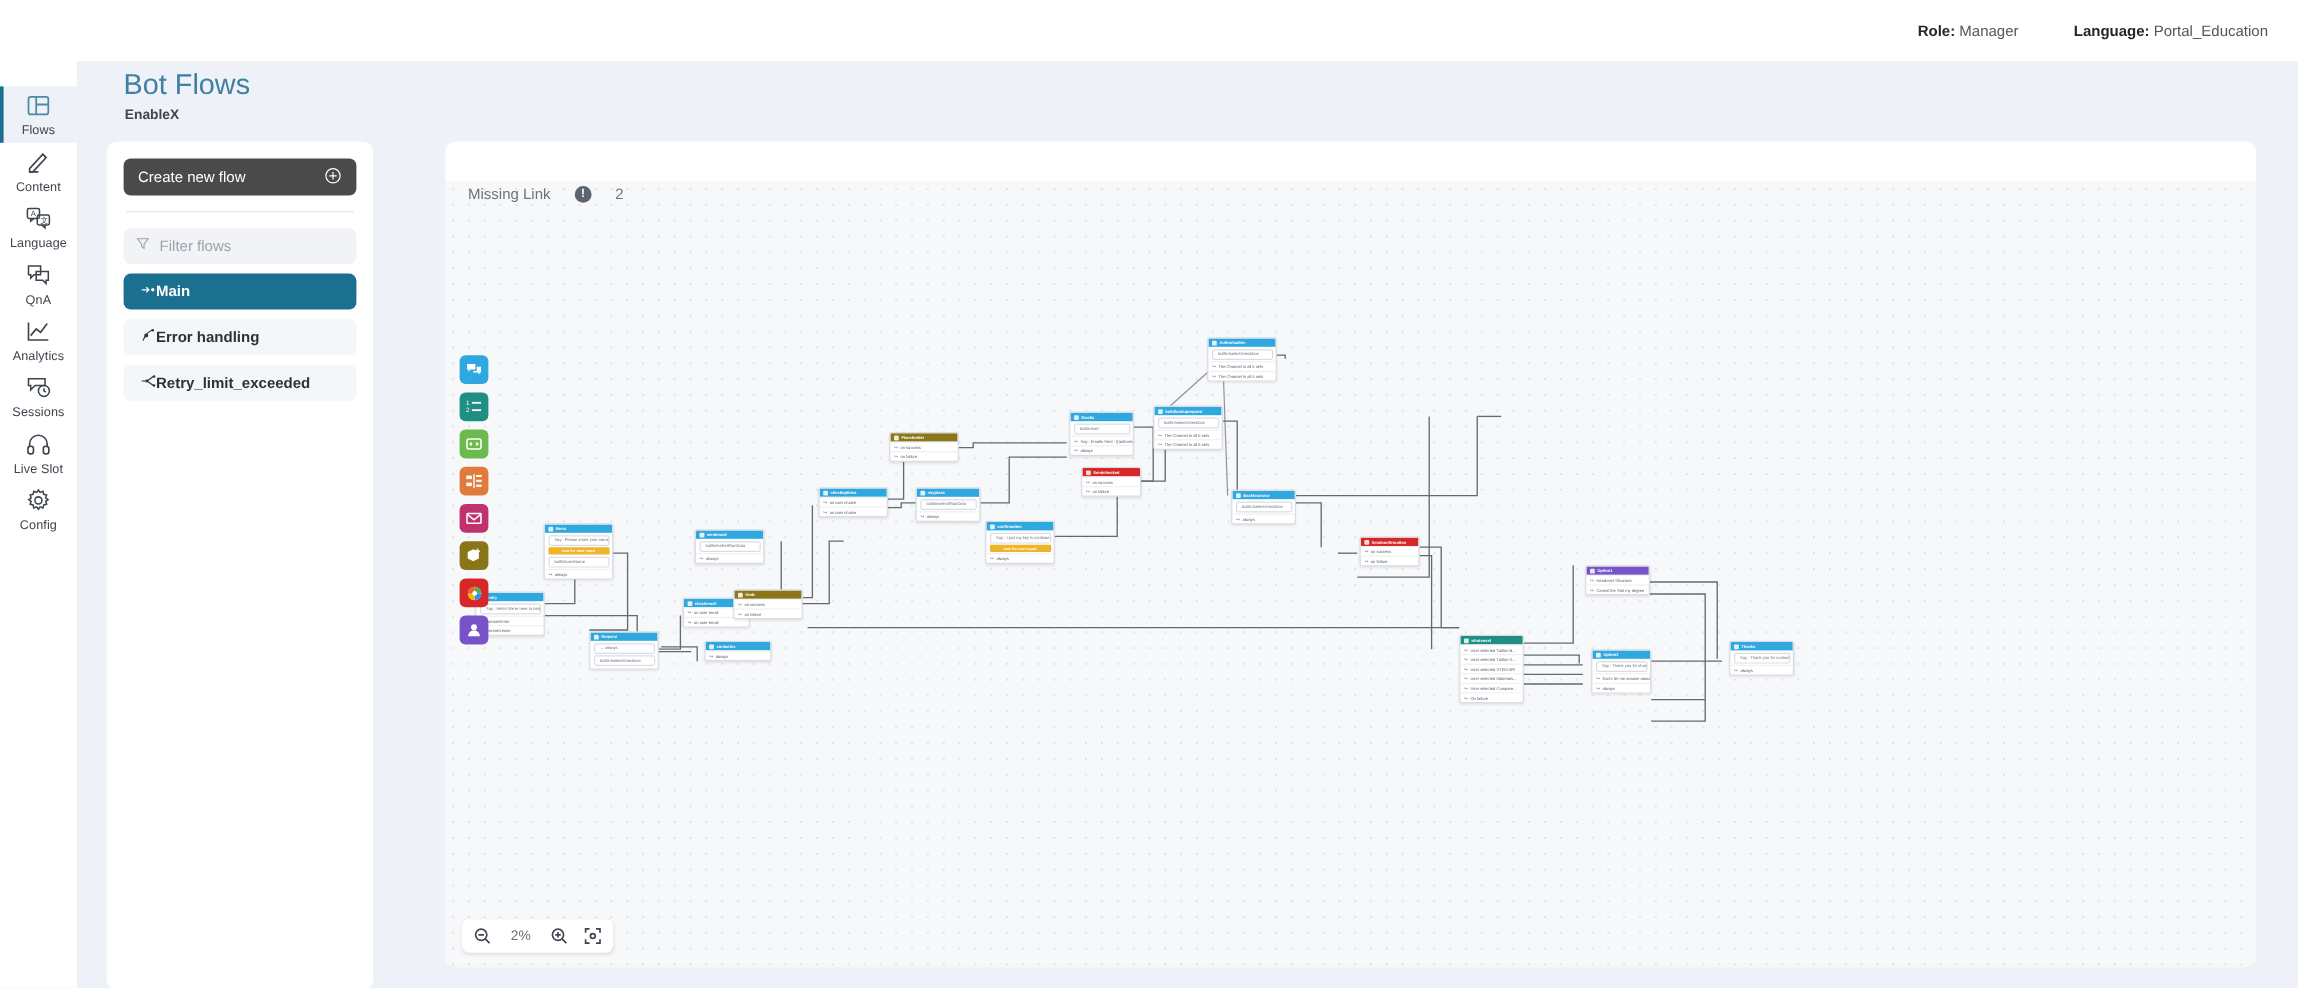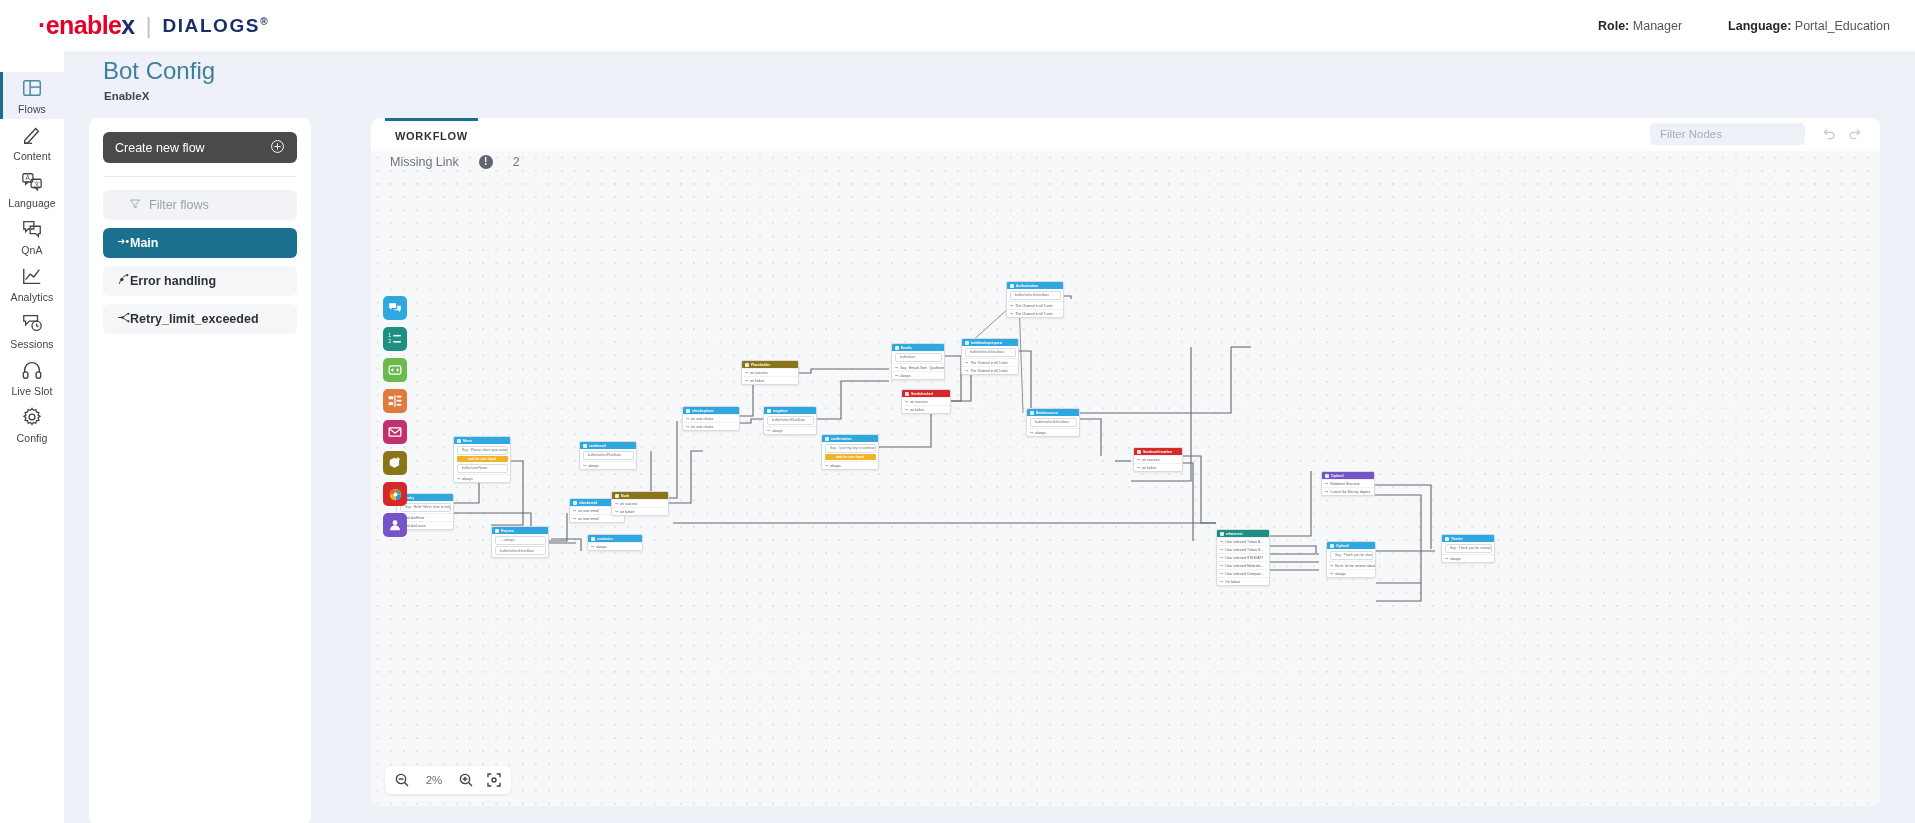--- a/index.html
+++ b/index.html
@@ -69,21 +69,21 @@
     background: #ffffff; border-radius: 9px; padding: 14px;
   }
   .create-btn {
     background: #4a4a4a; color: #fff; border-radius: 6px; height: 31px;
     display: flex; align-items: center; justify-content: space-between;
     padding: 0 12px; font-size: 12.5px; cursor: pointer; border: none; width: 100%;
   }
   .divider { height: 1px; background: #e6e8ec; margin: 13px 2px 13px 2px; }
   .filter-box {
     background: #f1f3f6; border-radius: 6px; height: 30px; display: flex;
-    align-items: center; padding: 0 26px; gap: 8px; cursor: text;
+    align-items: center; padding: 0 10px; gap: 8px; cursor: text;
   }
   .filter-box input {
     border: none; outline: none; background: transparent; font-size: 12.5px;
     color: #5a6069; width: 100%; font-family: "Liberation Sans", sans-serif;
   }
   .filter-box input::placeholder { color: #9ba2ad; }
   .flow-item {
     height: 30px; border-radius: 6px; display: flex; align-items: center;
     padding: 0 14px; margin-top: 8px; font-size: 12.5px;
     color: #2d3239; cursor: pointer; background: #f4f6f8; font-weight: bold;
@@ -188,25 +188,20 @@
   }
   .zbtn { width: 26px; height: 24px; display: flex; align-items: center;
     justify-content: center; cursor: pointer; border-radius: 4px; }
   .zlvl { font-size: 11.5px; color: #6b7178; min-width: 34px; text-align: center;
     cursor: default; }
 </style>
 </head>
 <body>
 
 <div class="topbar">
-  <div class="logo-wrap">
-    <span class="logo-enablex"><span class="logo-dot">·</span><span>enable</span><span class="logo-x">x</span></span>
-    <span class="logo-sep">|</span>
-    <span class="logo-dialogs"><span>DIALOGS</span><span class="logo-reg">®</span></span>
-  </div>
   <div class="topbar-right">
     <div>
       <span class="tb-label">Role:</span>
       <span class="tb-val">Manager</span>
     </div>
     <div>
       <span class="tb-label">Language:</span>
       <span class="tb-val">Portal_Education</span>
     </div>
   </div>
@@ -296,21 +291,21 @@
       <svg width="22" height="22" viewBox="0 0 24 24" fill="none" stroke="#3e444e" stroke-width="1.4">
         <circle cx="12" cy="12" r="3.2"></circle>
         <path d="M12 2.5 l1.6 2.2 2.6 -.9 .6 2.7 2.7 .6 -.9 2.6 2.2 1.6 -2.2 1.6 .9 2.6 -2.7 .6 -.6 2.7 -2.6 -.9 -1.6 2.2 -1.6 -2.2 -2.6 .9 -.6 -2.7 -2.7 -.6 .9 -2.6 -2.2 -1.6 2.2 -1.6 -.9 -2.6 2.7 -.6 .6 -2.7 2.6 .9 z"></path>
       </svg>
     </span>
     <span class="rail-lbl">Config</span>
   </div>
 </div>
 
 <div class="page-head">
-  <div class="page-title">Bot Config</div>
+  <div class="page-title">Bot Flows</div>
   <div class="page-sub">EnableX</div>
 </div>
 
 <div class="flows-panel">
   <button class="create-btn">
     <span>Create new flow</span>
     <span>
       <svg width="15" height="15" viewBox="0 0 24 24" fill="none" stroke="#ffffff" stroke-width="1.6">
         <circle cx="12" cy="12" r="9.5"></circle>
           <line x1="12" y1="7" x2="12" y2="17"></line>
@@ -362,40 +357,20 @@
           <circle cx="21" cy="19" r="2" fill="#2d3239" stroke="none"></circle>
           <circle cx="10" cy="12" r="2.2" fill="#2d3239" stroke="none"></circle>
       </svg>
     </span>
     <span>Retry_limit_exceeded</span>
   </div>
 </div>
 
 <div class="wf-panel">
 
-  <div class="wf-tabbar">
-    <div class="wf-tab">WORKFLOW</div>
-
-    <div class="wf-filter">
-      <input type="text" value="" placeholder="Filter Nodes" style="">
-    </div>
-
-    <span class="wf-undo">
-      <svg width="15" height="15" viewBox="0 0 24 24" fill="none" stroke="#c3cad6" stroke-width="2">
-        <path d="M8 6 L4 10 L8 14"></path>
-          <path d="M4 10 h10 a5 5 0 0 1 0 10 h-5"></path>
-      </svg>
-    </span>
-    <span class="wf-redo">
-      <svg width="15" height="15" viewBox="0 0 24 24" fill="none" stroke="#c3cad6" stroke-width="2">
-        <path d="M16 6 L20 10 L16 14"></path>
-          <path d="M20 10 h-10 a5 5 0 0 0 0 10 h5"></path>
-      </svg>
-    </span>
-  </div>
 
   <div class="canvas">
 
     <div class="missing-link">
       <span>Missing Link</span>
       <span class="ml-badge">!</span>
       <span>2</span>
     </div>
 
     <div class="palette">

